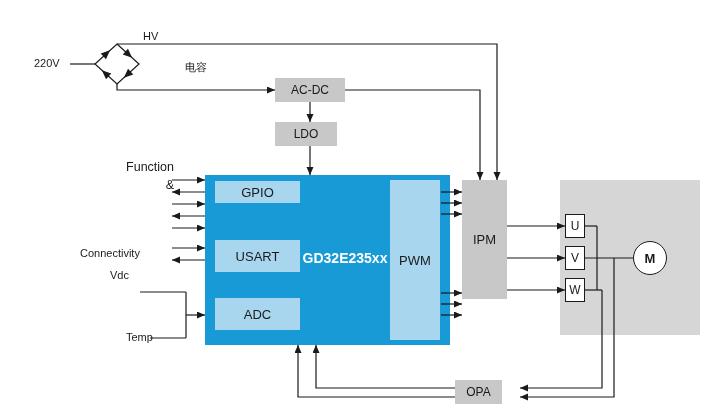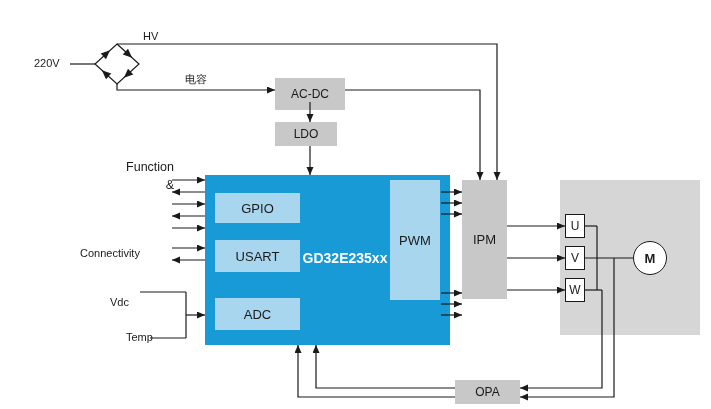--- a/index.html
+++ b/index.html
@@ -103,45 +103,45 @@
 
       <g>
         <polyline points="455,388 316,388 316,345" marker-end="url(#arw)"></polyline>
         <polyline points="455,397 298,397 298,345" marker-end="url(#arw)"></polyline>
       </g>
     </g>
   </svg>
 
   <div class="t" style="left:34px;top:57px;">220V</div>
   <div class="t" style="left:143px;top:30px;">HV</div>
-  <div class="t" style="left:185px;top:72px;">电容</div>
+  <div class="t" style="left:185px;top:60px;">电容</div>
 
   <div class="t tc" style="left:64px;top:158px;width:110px;text-align:right;">
     <div>Function</div>
     <div>&amp;</div>
   </div>
   <div class="t" style="left:80px;top:247px;">Connectivity</div>
-  <div class="t" style="left:110px;top:296px;">Vdc</div>
+  <div class="t" style="left:110px;top:269px;">Vdc</div>
   <div class="t" style="left:110px;top:331px;margin-left:16px;">Temp</div>
 
-  <div class="blk gray" style="left:275px;top:78px;width:70px;height:32px;">AC-DC</div>
+  <div class="blk gray" style="left:275px;top:78px;width:70px;height:24px;">AC-DC</div>
   <div class="blk gray" style="left:275px;top:122px;width:62px;height:24px;">LDO</div>
 
   <div class="blk mcu" style="left:205px;top:175px;width:245px;height:170px;">
-    <div class="blk sub" style="left:10px;top:6px;width:85px;height:30px;margin-top:12px;">GPIO</div>
+    <div class="blk sub" style="left:10px;top:6px;width:85px;height:22px;">GPIO</div>
     <div class="blk sub" style="left:10px;top:123px;width:85px;height:32px;">ADC</div>
     <div class="blk sub" style="left:10px;top:65px;width:85px;height:32px;">USART</div>
-    <div class="blk sub" style="left:185px;top:5px;width:50px;height:120px;">PWM</div>
+    <div class="blk sub" style="left:185px;top:5px;width:50px;height:160px;">PWM</div>
     <div class="mcuname" style="left:95px;top:74px;width:90px;height:18px;">GD32E235xx</div>
   </div>
 
   <div class="blk gray" style="left:462px;top:180px;width:45px;height:119px;font-size:13px;">IPM</div>
 
   <div class="blk motorbox" style="left:560px;top:180px;width:140px;height:155px;">
     <div class="blk phase" style="left:5px;top:34px;width:20px;height:24px;">U</div>
     <div class="blk phase" style="left:5px;top:66px;width:20px;height:24px;">V</div>
     <div class="blk phase" style="left:5px;top:98px;width:20px;height:24px;">W</div>
     <div class="blk motorcircle" style="left:73px;top:61px;width:34px;height:34px;">M</div>
   </div>
 
-  <div class="blk gray" style="left:455px;top:380px;width:65px;height:24px;">OPA</div>
+  <div class="blk gray" style="left:455px;top:380px;width:47px;height:24px;">OPA</div>
 
 </div>
 
 </body></html>

